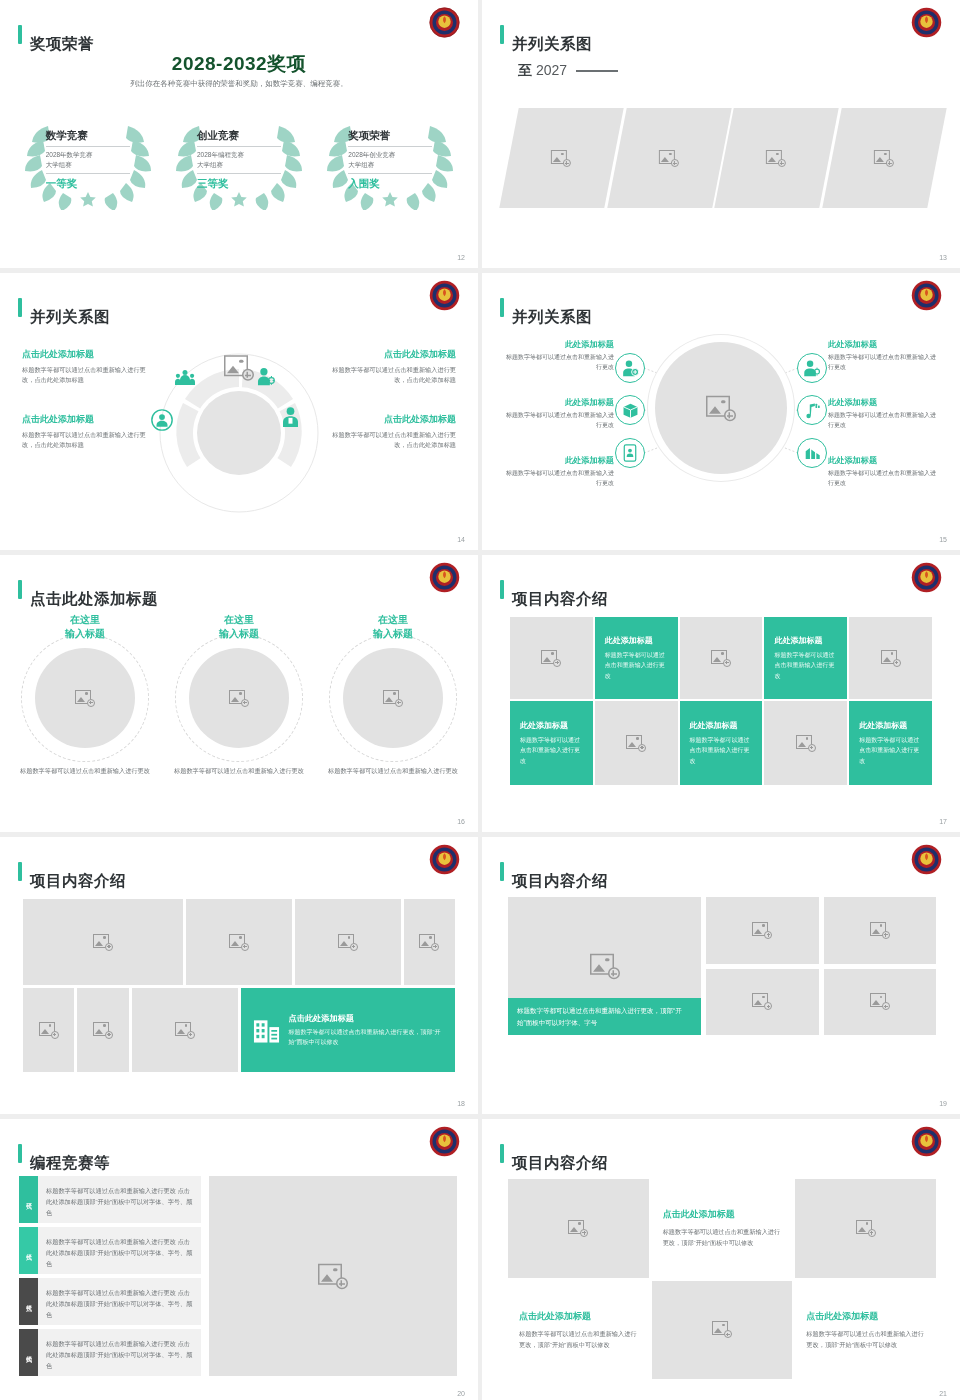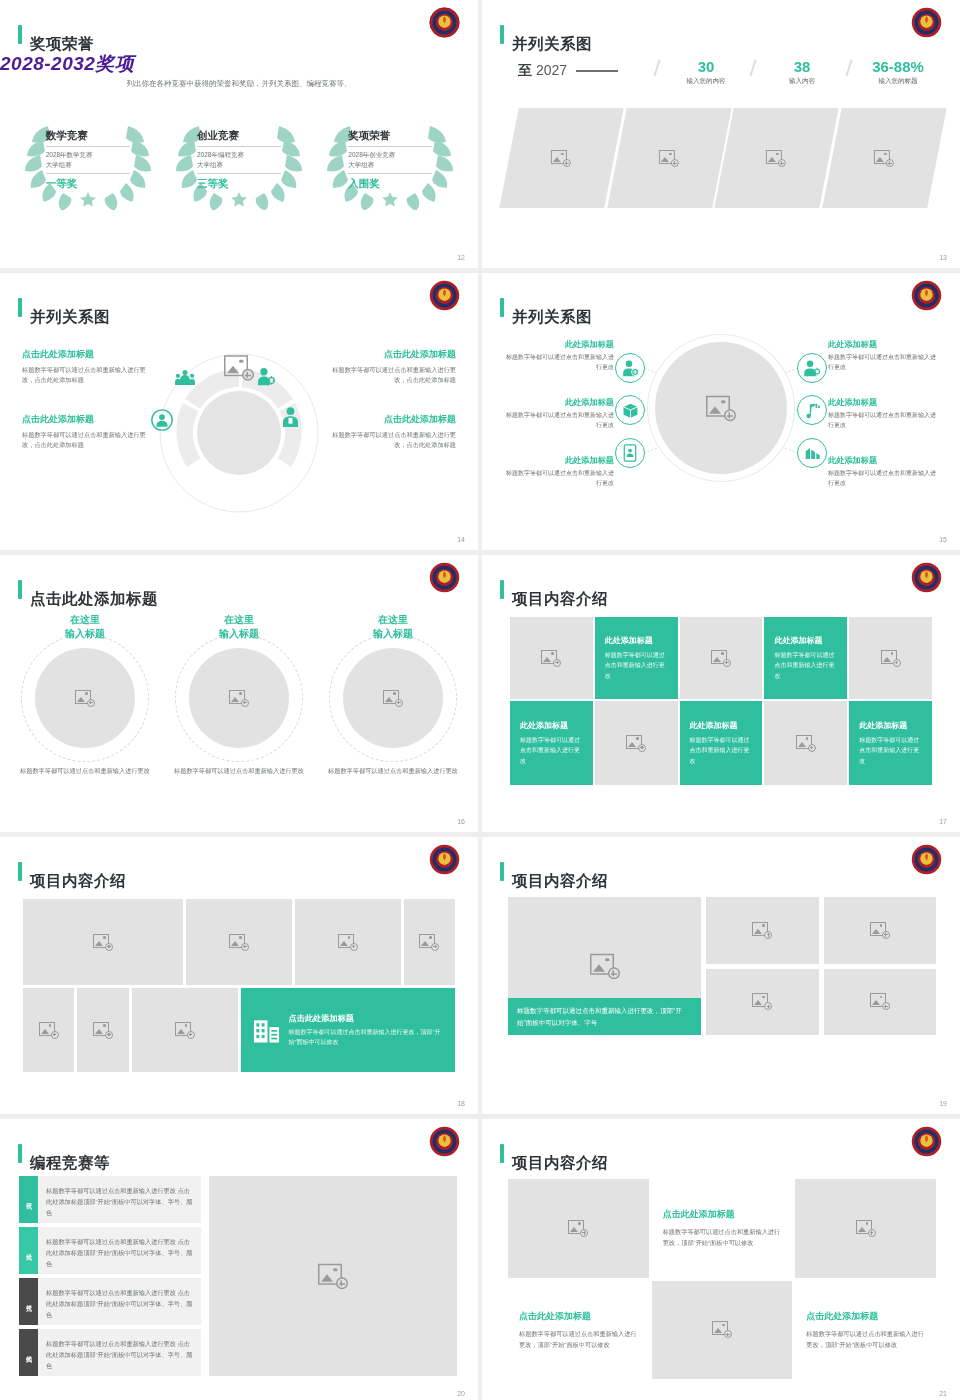--- a/index.html
+++ b/index.html
@@ -27,21 +27,21 @@
   .phico .sn { position:absolute; left:10px; top:2.5px; width:2.6px; height:2.6px; border-radius:50%; background:#9a9a9a; }
   .phico .pl { position:absolute; right:0; bottom:0; width:8px; height:8px; border-radius:50%; border:1.4px solid #9a9a9a; background:#e2e2e2;}
   .phico .pl:before,.phico .pl:after{content:"";position:absolute;background:#9a9a9a;}
   .phico .pl:before{left:1.1px;top:2.5px;width:3.6px;height:1.2px;}
   .phico .pl:after{left:2.3px;top:1.3px;width:1.2px;height:3.6px;}
   .phico.big{transform:scale(1.5);}
   .tealbg{ background:#2fbf9e; color:#fff; }
   .greybg{ background:#e2e2e2; }
 
   
-  .s12-h1{ position:absolute; top:51px; width:100%; font-size:19px; font-weight:bold; color:#4c1d95; letter-spacing:.5px;font-style:italic;}
+  .s12-h1{ position:absolute; top:51px; width:100%; text-align:center; font-size:19px; font-weight:bold; color:#14532d; letter-spacing:.5px;}
   .s12-h2{ position:absolute; top:79px; width:100%; text-align:center; font-size:7.5px; color:#6b7073;}
   .s12-row{ position:absolute; top:110px; left:12px; right:12px; display:flex; justify-content:space-around;}
   .award{ position:relative; width:140px; height:100px; display:flex; flex-direction:column; align-items:center; justify-content:center;}
   .lau{ position:absolute; top:6px; width:100%; height:94px; }
   .aw-in{ position:relative; z-index:2; text-align:left; width:84px;}
   .aw-t{ font-size:10.5px; font-weight:bold; color:#2f3437; padding-bottom:3px; border-bottom:1px solid #ccd0d2;}
   .aw-s{ font-size:6.5px; color:#6b7073; line-height:1.5; padding:3px 0 3px; border-bottom:1px solid #ccd0d2;}
   .aw-p{ font-size:10.5px; font-weight:bold; color:#2fbf9e; padding-top:3px;}
 
   
@@ -144,21 +144,21 @@
   </div>
   <svg class="logo" viewBox="0 0 40 40">
     <circle cx="20" cy="20" r="19" fill="#b01f24"></circle>
       <circle cx="20" cy="20" r="15.5" fill="#1e2f6b"></circle>
     <circle cx="20" cy="20" r="11" fill="#b01f24"></circle>
       <circle cx="20" cy="19" r="8" fill="#e8c23c"></circle>
     <path d="M20 12c3 3 2 7 0 9 -2-2 -3-6 0-9z" fill="#d9541f"></path>
     <circle cx="20" cy="20" r="19" fill="none" stroke="#8a161b" stroke-width="1"></circle>
   </svg>
   <div class="s12-h1">2028-2032奖项</div>
-  <div class="s12-h2">列出你在各种竞赛中获得的荣誉和奖励，并列关系图、编程竞赛等。</div>
+  <div class="s12-h2">列出你在各种竞赛中获得的荣誉和奖励，如数学竞赛、编程竞赛。</div>
   <div class="s12-row">
     <div class="award">
       <svg class="lau" viewBox="0 0 140 94">
         <g fill="#9ed4c5">
           <g>
             <path d="M30 10 q-14 4 -16 16 q13 2 18-4 z"></path>
               <path d="M25 24 q-15 4 -16 16 q13 2 18-5 z"></path>
             <path d="M22 39 q-15 4 -15 16 q13 2 17-5 z"></path>
               <path d="M24 54 q-13 7 -11 18 q13-1 15-8 z"></path>
             <path d="M32 67 q-11 9 -6 19 q12-4 12-11 z"></path>
@@ -259,37 +259,20 @@
     <circle cx="20" cy="20" r="19" fill="#b01f24"></circle>
       <circle cx="20" cy="20" r="15.5" fill="#1e2f6b"></circle>
     <circle cx="20" cy="20" r="11" fill="#b01f24"></circle>
       <circle cx="20" cy="19" r="8" fill="#e8c23c"></circle>
     <path d="M20 12c3 3 2 7 0 9 -2-2 -3-6 0-9z" fill="#d9541f"></path>
   </svg>
   <div class="s13-ysec">
     <div class="s13-year"><b>至</b> <span>2027</span></div>
     <div class="s13-line"></div>
   </div>
-  <div class="s13-stats">
-    <div class="s13-stat">
-        <div class="sl"></div>
-      <div class="n">30</div>
-      <div class="l">输入您的内容</div>
-      </div>
-    <div class="s13-stat">
-        <div class="sl"></div>
-      <div class="n">38</div>
-      <div class="l">输入内容</div>
-      </div>
-    <div class="s13-stat">
-        <div class="sl"></div>
-      <div class="n">36-88%</div>
-      <div class="l">输入您的标题</div>
-      </div>
-  </div>
   <div class="s13-imgs">
     <div class="skew">
         <div class="unskew">
           <div class="phico">
             <div class="fr"></div>
             <div class="mt"></div>
             <div class="sn"></div>
             <div class="pl"></div>
           </div>
         </div>

